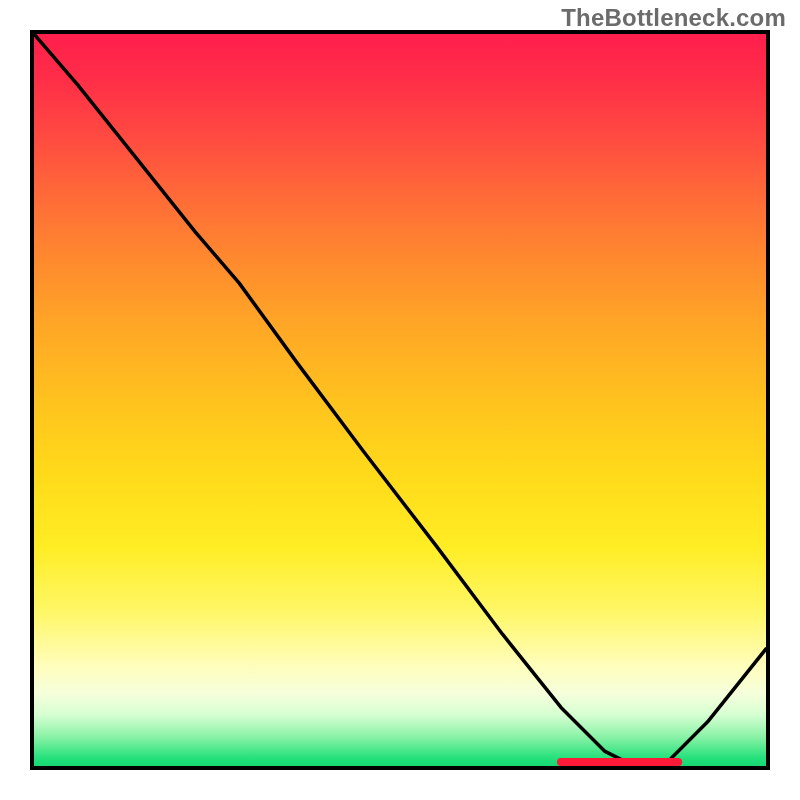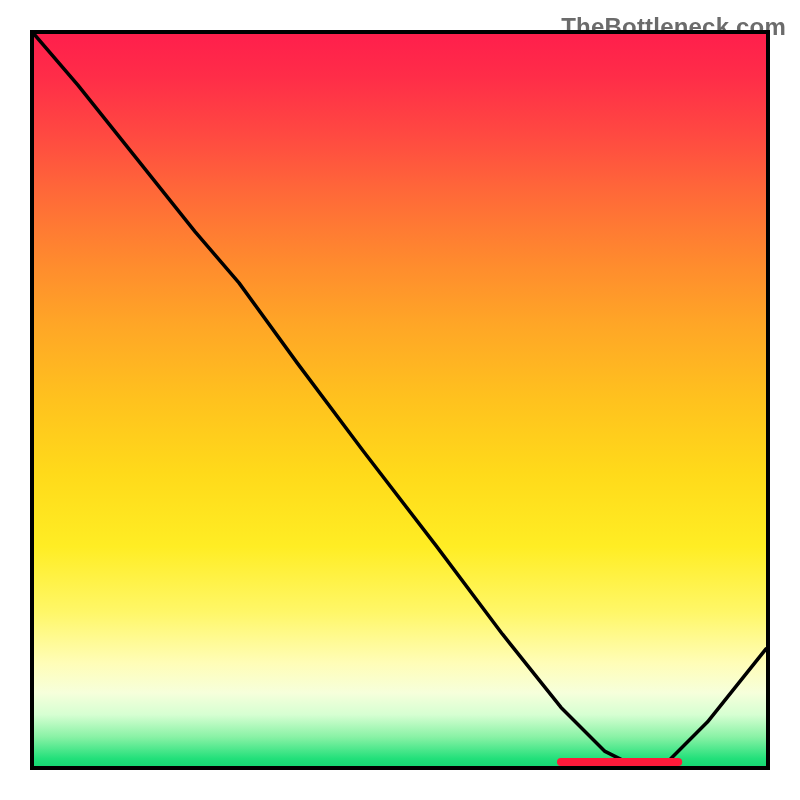--- a/index.html
+++ b/index.html
@@ -18,21 +18,20 @@
   }
   .watermark {
     position: absolute;
     top: 4px;
     right: 14px;
     font-size: 24px;
     font-weight: 600;
     color: #6b6b6b;
     letter-spacing: 0.2px;
     user-select: none;
-    margin-top: 9px;
   }
   .plot-frame {
     position: absolute;
     left: 30px;
     top: 30px;
     width: 740px;
     height: 740px;
     box-sizing: border-box;
     border: 4px solid #000;
   }

